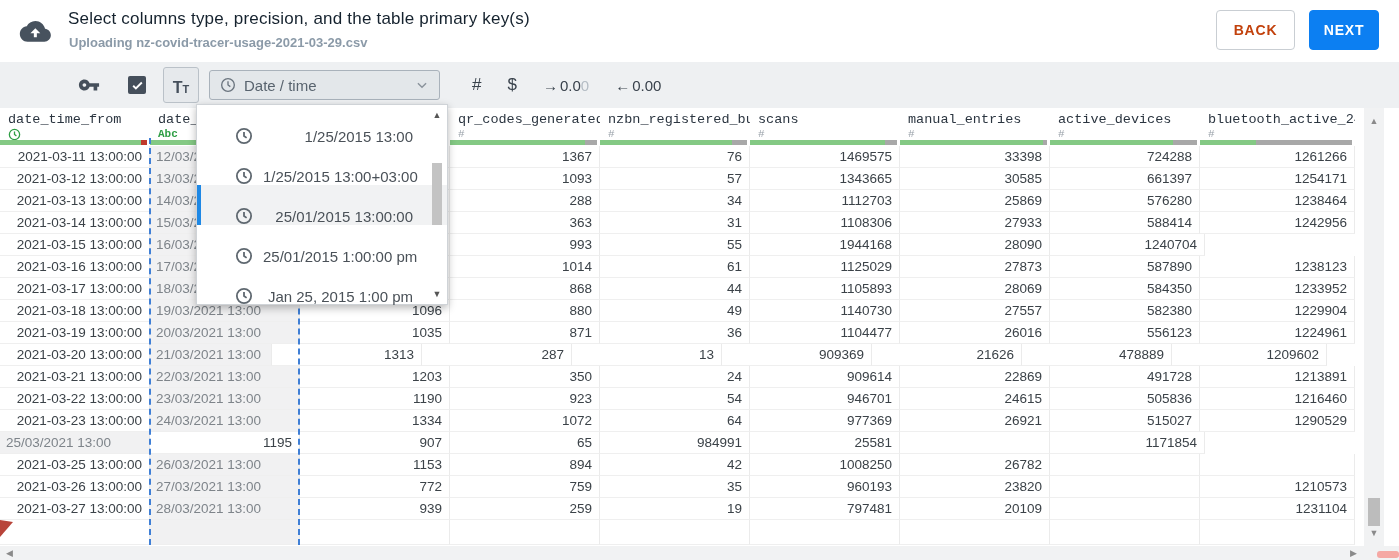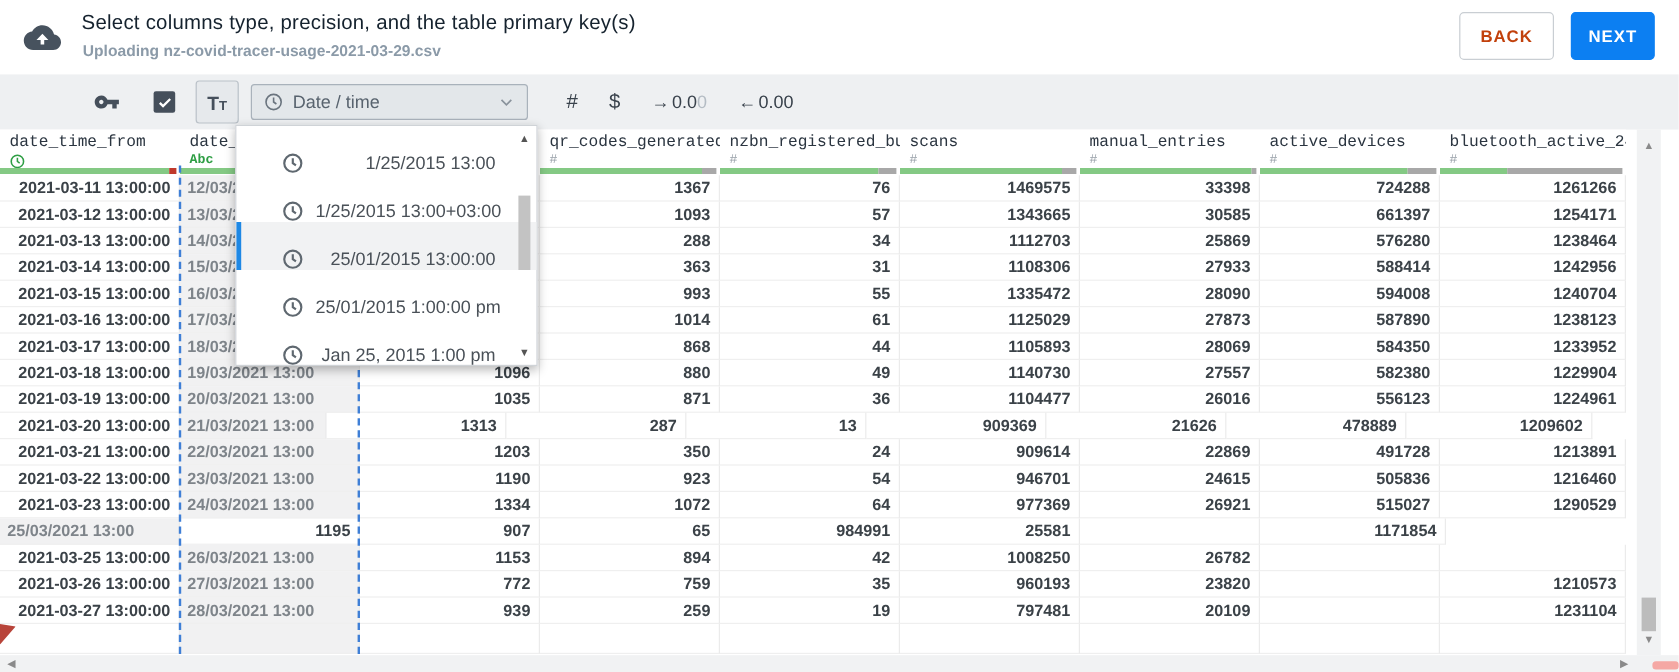--- a/index.html
+++ b/index.html
@@ -37,21 +37,21 @@
   
   .grid { position:absolute; left:0; top:108px; width:1355px; height:438px; background:#fff; overflow:hidden; }
   .hrow { display:flex; height:38px; }
   .hcell { position:relative; padding:4px 0 0 8px; overflow:hidden; white-space:nowrap;font-family:Liberation Mono, monospace; }
   .hname { font-size:13.5px; color:#2b3540; }
   .hind { font-size:11px; font-weight:700; height:12px; line-height:12px; margin-top:1px; display:flex; align-items:center; }
   .hind.abc { color:#2e9e44; }
   .hind.hash { color:#9aa2aa; font-weight:400; font-size:11px; }
   .hbar { position:absolute; left:0; bottom:1px; height:5px; width:calc(100% - 3px); display:flex; }
   .hbar span { height:5px; display:block; }
-  .row { display:flex; height:22px;font-weight:bold; }
+  .row { display:flex; height:22px; }
   .row.partial { height:25px; }
   .cell { font-size:13.5px; line-height:21px; color:#3b4248; border-right:1px solid #ebebeb; border-bottom:1px solid #efefef; overflow:hidden; white-space:nowrap; position:relative; }
   .cell.al-r { text-align:right; padding-right:7px; }
   .cell.al-l { text-align:left; padding-left:6px; }
   .cell.sel { background:#f1f1f2; color:#7e848a; }
   .red-flag { position:absolute; left:0; top:0; }
 
   
   .dash-line { position:absolute; top:138px; height:407px; width:0; border-left:2px dashed #3f7fd6; z-index:5; }
 
@@ -263,23 +263,22 @@
       <div class="cell al-r" style="width:150px">27933</div>
       <div class="cell al-r" style="width:150px">588414</div>
       <div class="cell al-r" style="width:155px">1242956</div>
     </div>
     <div class="row">
       <div class="cell al-r" style="width:150px">2021-03-15 13:00:00</div>
       <div class="cell al-l sel" style="width:150px">16/03/2021 13:00</div>
       <div class="cell al-r" style="width:150px"></div>
       <div class="cell al-r" style="width:150px">993</div>
       <div class="cell al-r" style="width:150px">55</div>
-      <div class="cell al-r" style="width:150px">1335472</div>
+      <div class="cell al-r" style="width:150px">1944168</div>
       <div class="cell al-r" style="width:150px">28090</div>
-      <div class="cell al-r" style="width:150px">594008</div>
       <div class="cell al-r" style="width:155px">1240704</div>
     </div>
     <div class="row">
       <div class="cell al-r" style="width:150px">2021-03-16 13:00:00</div>
       <div class="cell al-l sel" style="width:150px">17/03/2021 13:00</div>
       <div class="cell al-r" style="width:150px"></div>
       <div class="cell al-r" style="width:150px">1014</div>
       <div class="cell al-r" style="width:150px">61</div>
       <div class="cell al-r" style="width:150px">1125029</div>
       <div class="cell al-r" style="width:150px">27873</div>

